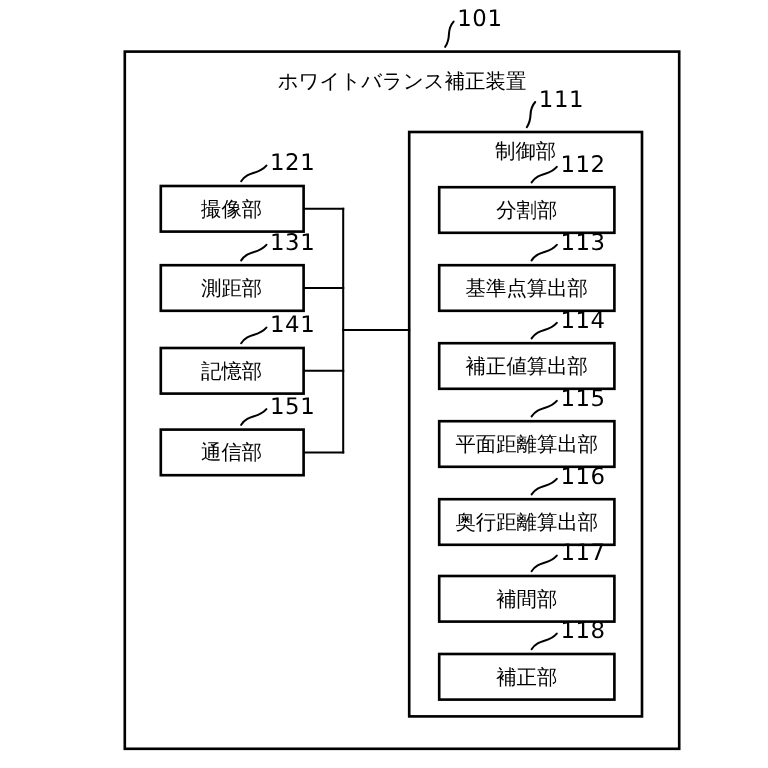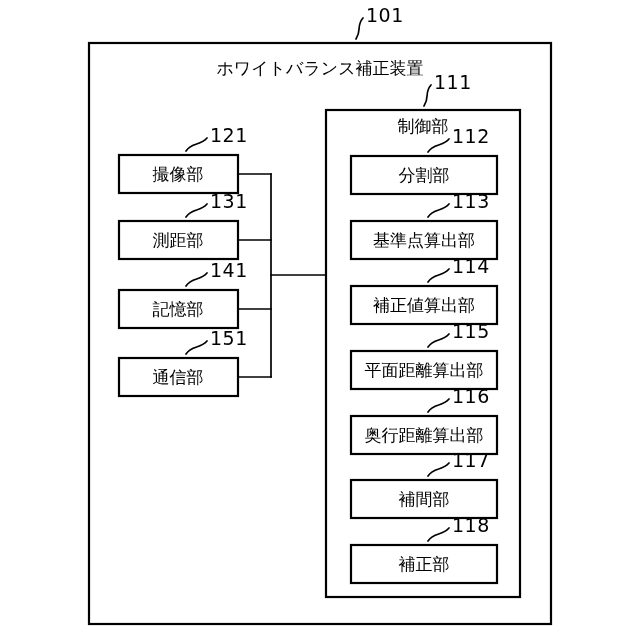--- a/index.html
+++ b/index.html
@@ -11,20 +11,21 @@
   body {
     width: 640px;
     height: 640px;
     overflow: hidden;
     font-family: "DejaVu Sans", "Liberation Sans", sans-serif;
   }
   #diagram-root {
     position: relative;
     width: 552px;
     height: 640px;
+    padding-left: 15px;
   }
   svg#figure {
     display: block;
     width: 640px;
     height: 640px;
   }
   .frame-rect {
     fill: #ffffff;
     stroke: #000000;
     stroke-width: 2.2;

